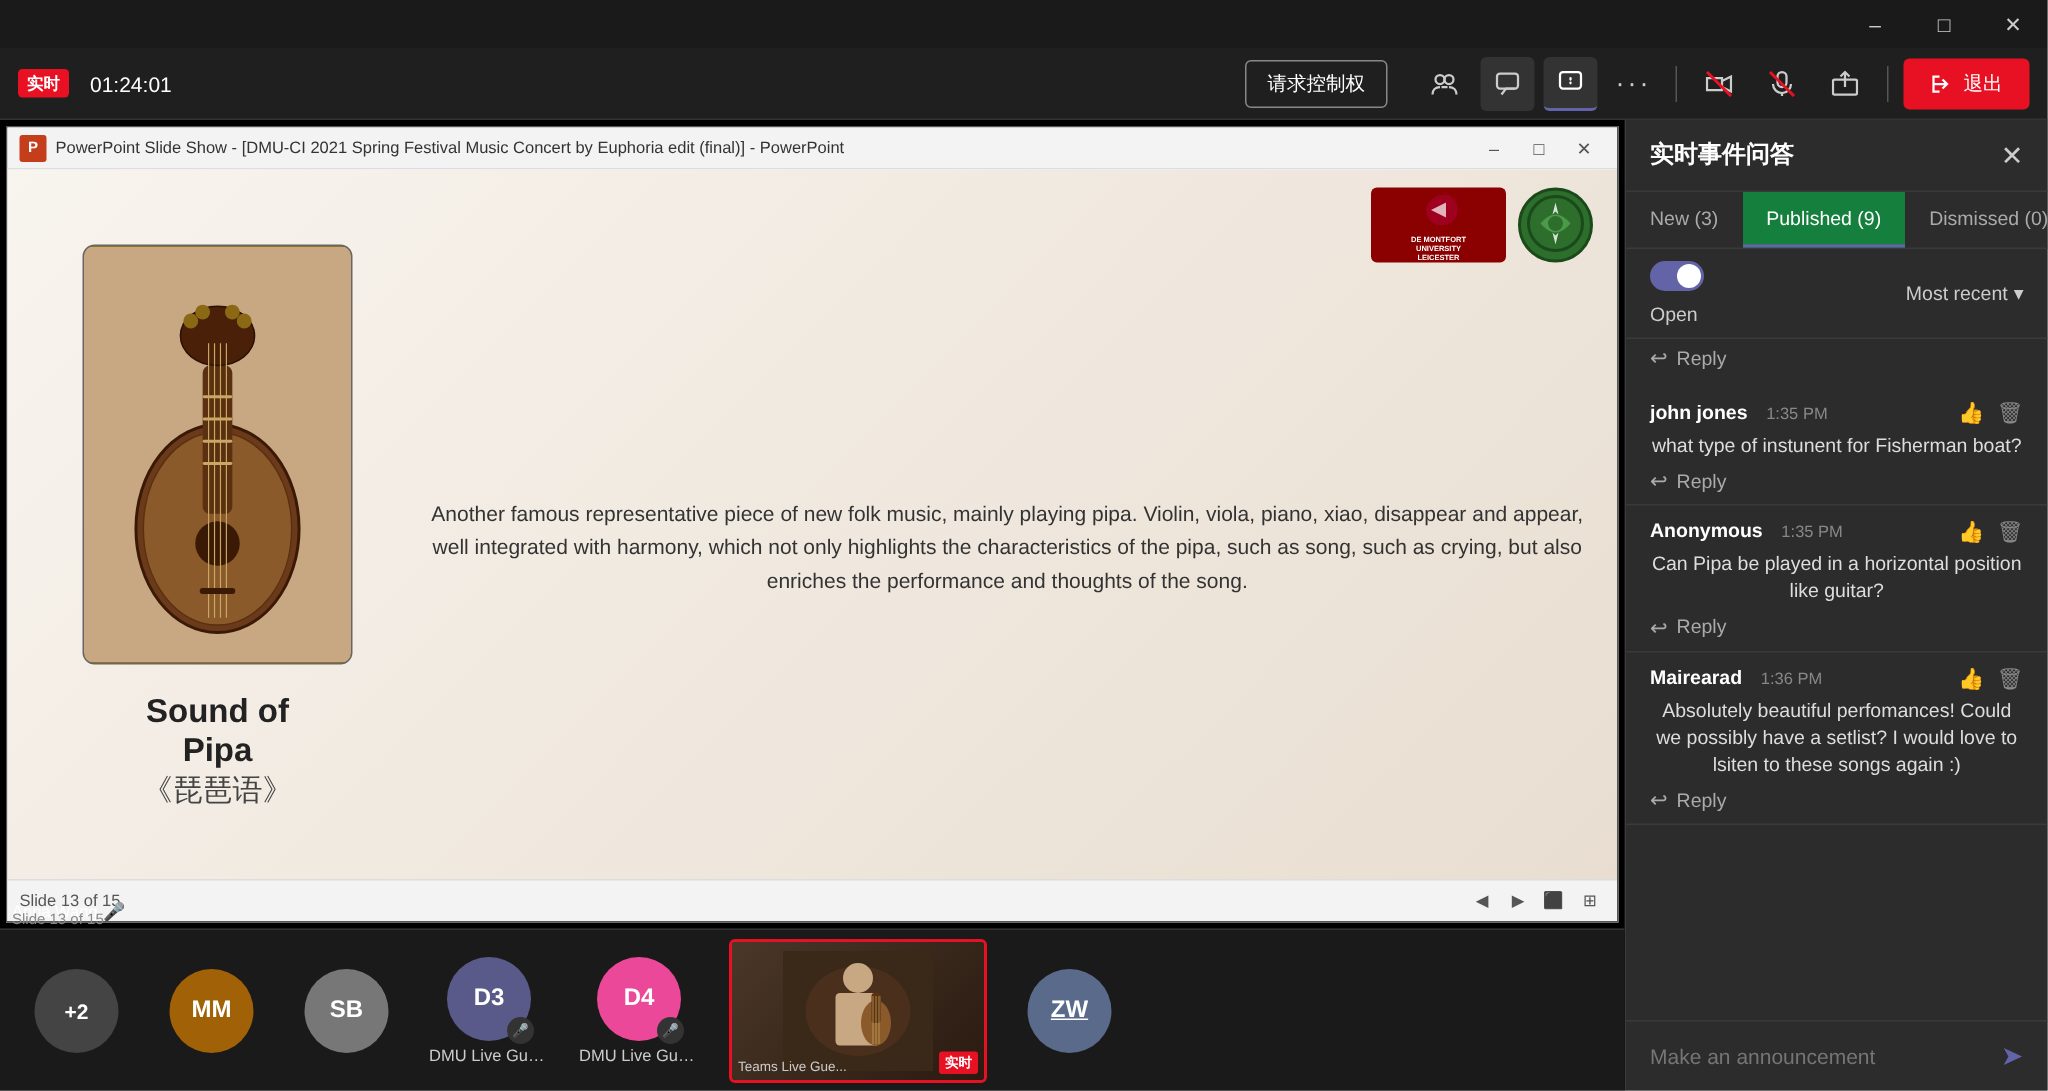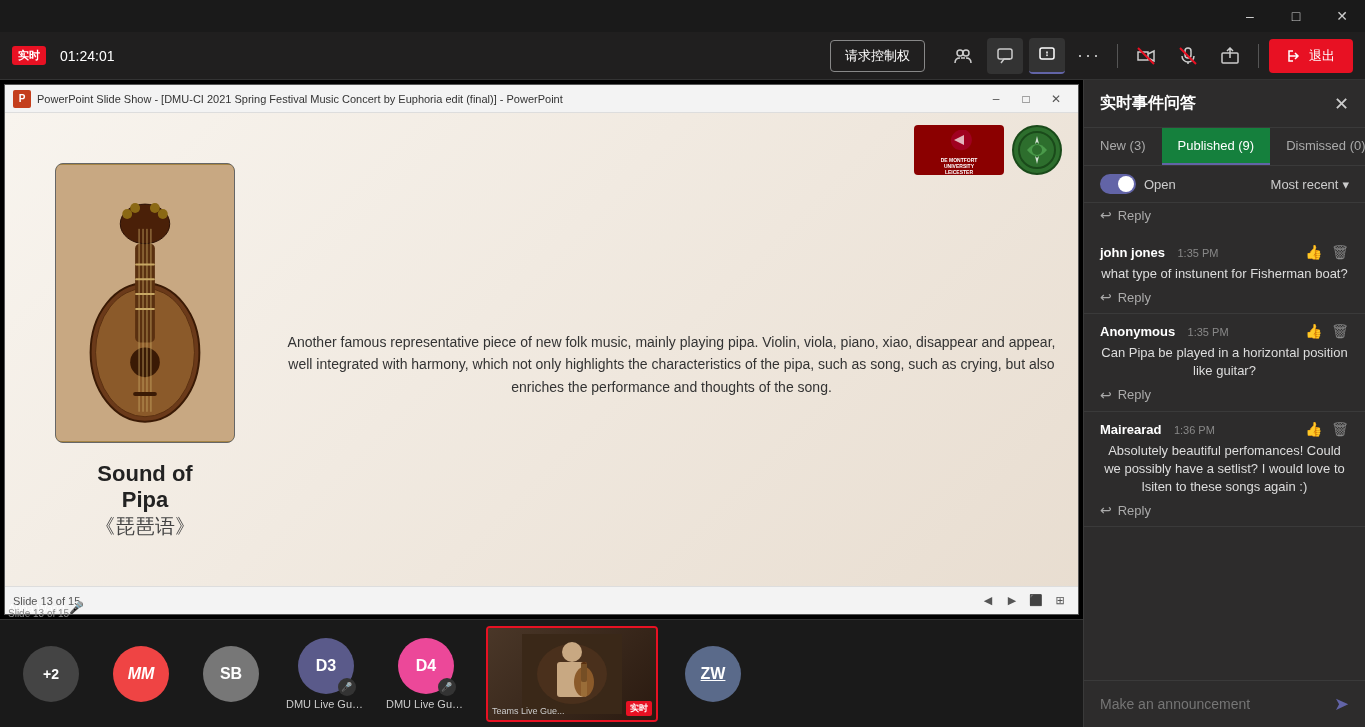--- a/index.html
+++ b/index.html
@@ -459,22 +459,22 @@
     
     .filter-row {
       display: flex;
       align-items: center;
       padding: 8px 16px;
       justify-content: space-between;
       border-bottom: 1px solid #3a3a3a;
     }
     .toggle-container {
       display: flex;
-      align-items: center;
       gap: 8px;
+      flex-direction: column;
     }
     .toggle {
       width: 36px;
       height: 20px;
       background: #6264a7;
       border-radius: 10px;
       position: relative;
       cursor: pointer;
     }
     .toggle-knob {
@@ -767,21 +767,21 @@
     </div>
     <div style="position:absolute;bottom:108px;left:8px;color:#888;font-size:10px;">Slide 13 of 15</div>
 
     <div class="participants-strip">
 
       <div class="participant">
         <div class="avatar more">+2</div>
       </div>
 
       <div class="participant">
-        <div class="avatar" style="background:#ef4444;font-style:italic;">MM</div>
+        <div class="avatar" style="background:#a16207;">MM</div>
       </div>
 
       <div class="participant">
         <div class="avatar" style="background:#777;">SB</div>
       </div>
 
       <div class="participant">
         <div class="avatar" style="background:#5a5a8a;position:relative;">
           D3
           <span style="position:absolute;bottom:-2px;right:-2px;background:#333;border-radius:50%;width:18px;height:18px;display:flex;align-items:center;justify-content:center;font-size:9px;">🎤</span>

